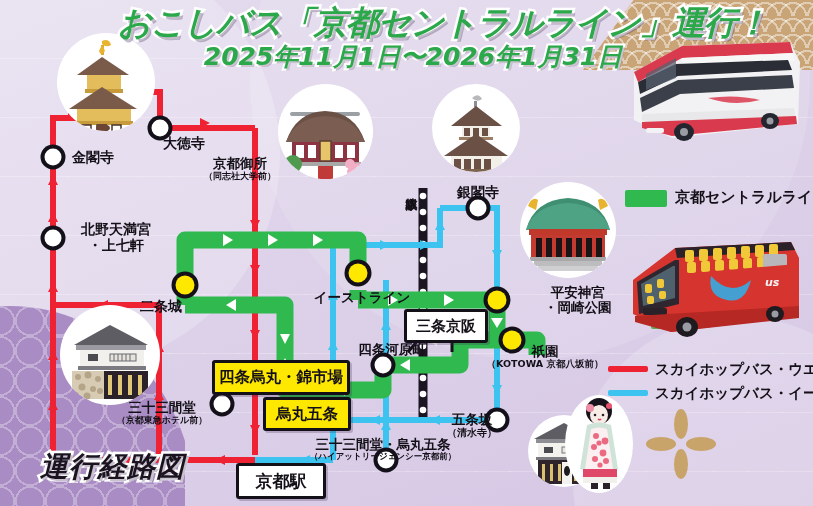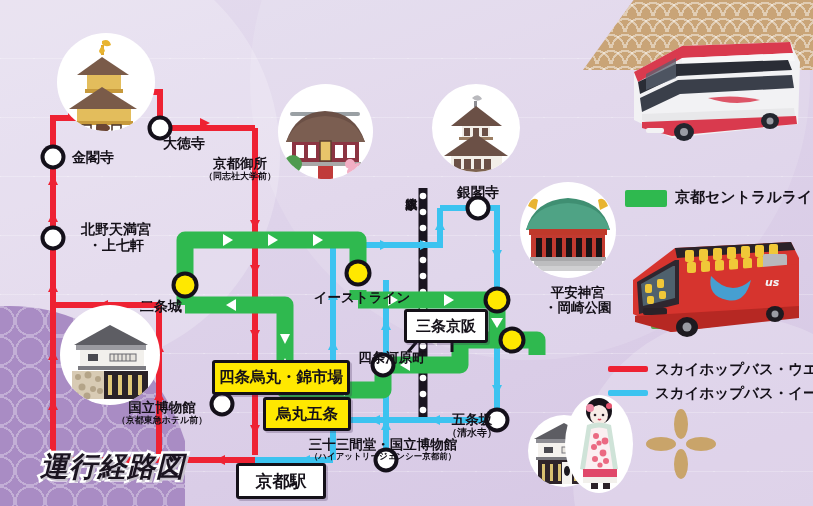--- a/index.html
+++ b/index.html
@@ -133,20 +133,24 @@
 <div id="stage">
 
   <div class="bg-asanoha"></div>
   <div class="bg-blob-a"></div>
   <div class="bg-blob-b"></div>
   <div class="bg-blob-c"></div>
   <div class="bg-shippo2"></div>
   <div class="bg-shippo"></div>
   <div class="bg-seigaiha"></div>
 
+  <div class="title-wrap">
+    <div class="title-main">おこしバス「京都セントラルライン」運行！</div>
+    <div class="title-sub">2025年11月1日〜2026年1月31日</div>
+  </div>
 
   <div class="circ" style="left:57px;top:33px;width:98px;height:98px;">
     <svg width="98" height="98" viewBox="0 0 98 98" aria-hidden="true">
       <rect x="44" y="12" width="3" height="10" fill="#e0a92e"></rect>
       <path d="M45 8 q7 -3 9 4 q-5 3 -9 -1z" fill="#e8b430"></path>
       <path d="M45 13 q6 5 -1 8 q-4 -3 1 -8z" fill="#e8b430"></path>
       <path d="M20 42 L45 24 L72 42 Z" fill="#7a5b49"></path>
       <rect x="30" y="42" width="34" height="15" fill="#e3bd5c"></rect>
       <rect x="28" y="56" width="38" height="4" fill="#c79a3c"></rect>
       <path d="M12 76 L45 54 L80 76 Z" fill="#7a5b49"></path>
@@ -591,37 +595,41 @@
 
   <div class="lbl c" style="left:478px;top:185px;font-size:14px;">
     <span>銀閣寺</span>
   </div>
 
   <div class="lbl" style="left:544px;top:285px;font-size:13.5px;text-align:center;">
     <span>平安神宮</span>
     <span class="sub" style="font-size:13.5px;">・岡崎公園</span>
   </div>
 
-  <div class="lbl c" style="left:392px;top:350px;font-size:13.5px;">
+  <div class="lbl c" style="left:392px;top:342px;font-size:13.5px;">
     <span>四条河原町</span>
   </div>
 
+  <div class="lbl c" style="left:545px;top:344px;font-size:13.5px;">
+    <span>祇園</span>
+    <span class="sub" style="font-size:9.5px;">（KOTOWA 京都八坂前）</span>
+  </div>
 
   <div class="lbl c" style="left:383px;top:437px;font-size:13.5px;">
-    <span>三十三間堂・国立博物館</span>
+    <span>三十三間堂・烏丸五条</span>
     <span class="sub" style="font-size:8.5px;">（ハイアットリージェンシー京都前）</span>
   </div>
 
   <div class="lbl c" style="left:472px;top:412px;font-size:13.5px;">
     <span>五条坂</span>
     <span class="sub" style="font-size:10px;">（清水寺）</span>
   </div>
 
   <div class="lbl c" style="left:162px;top:400px;font-size:13.5px;">
-    <span>国立博物館</span>
+    <span>三十三間堂</span>
     <span class="sub" style="font-size:9px;">（京都東急ホテル前）</span>
   </div>
 
   <div class="lbl" style="left:404px;top:188px;font-size:12px;writing-mode:vertical-rl;text-orientation:upright;letter-spacing:0px;">
     <span>京阪本線</span>
   </div>
 
   <div class="box white" style="left:404px;top:309px;width:78px;height:28px;font-size:15px;">
     <span>三条京阪</span>
   </div>

